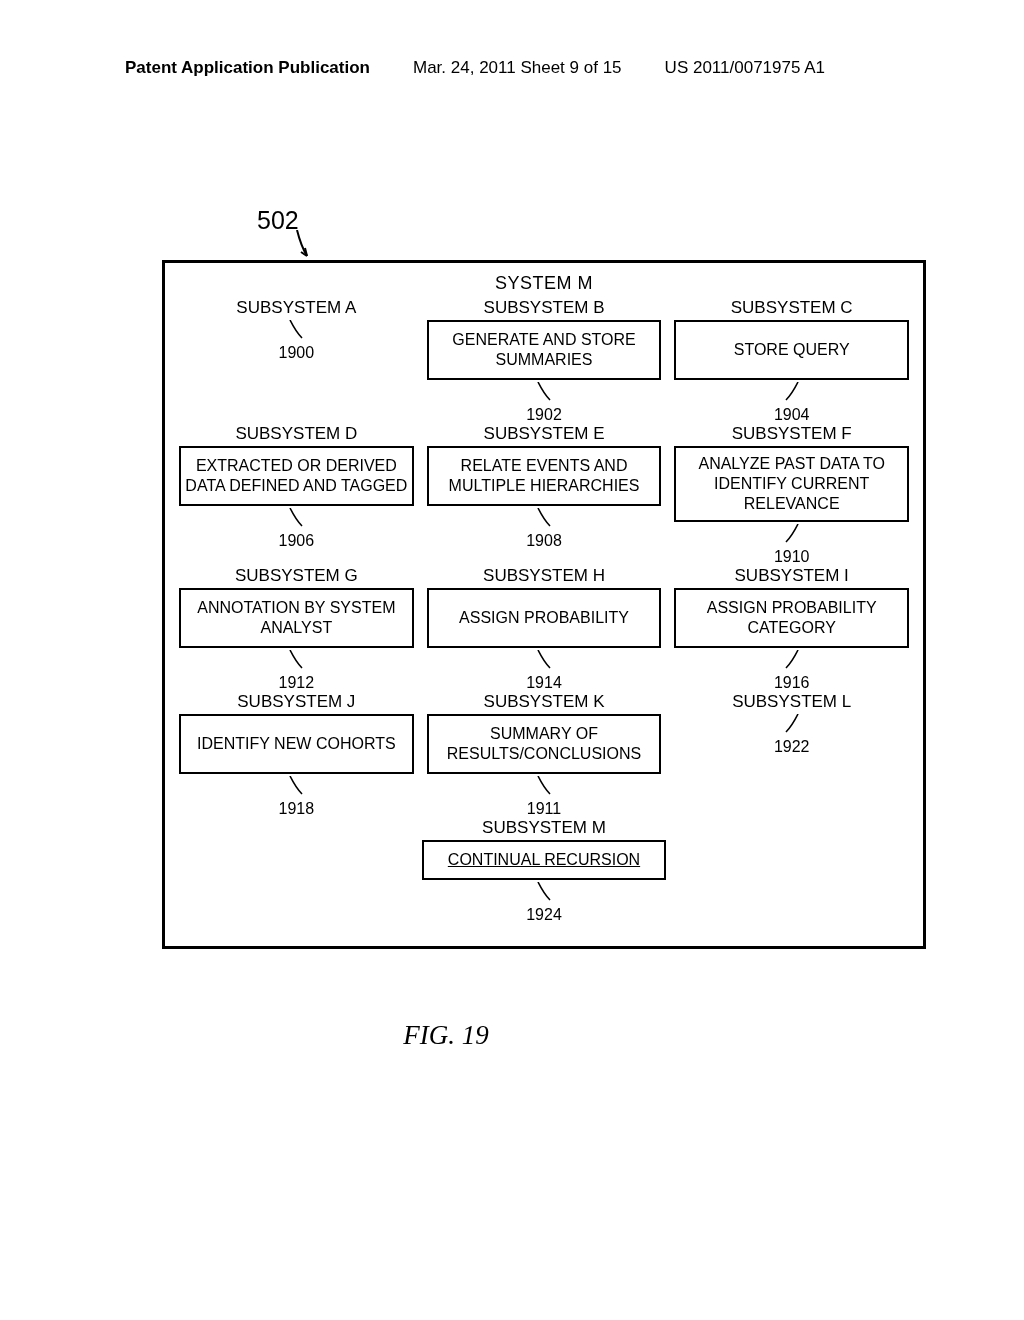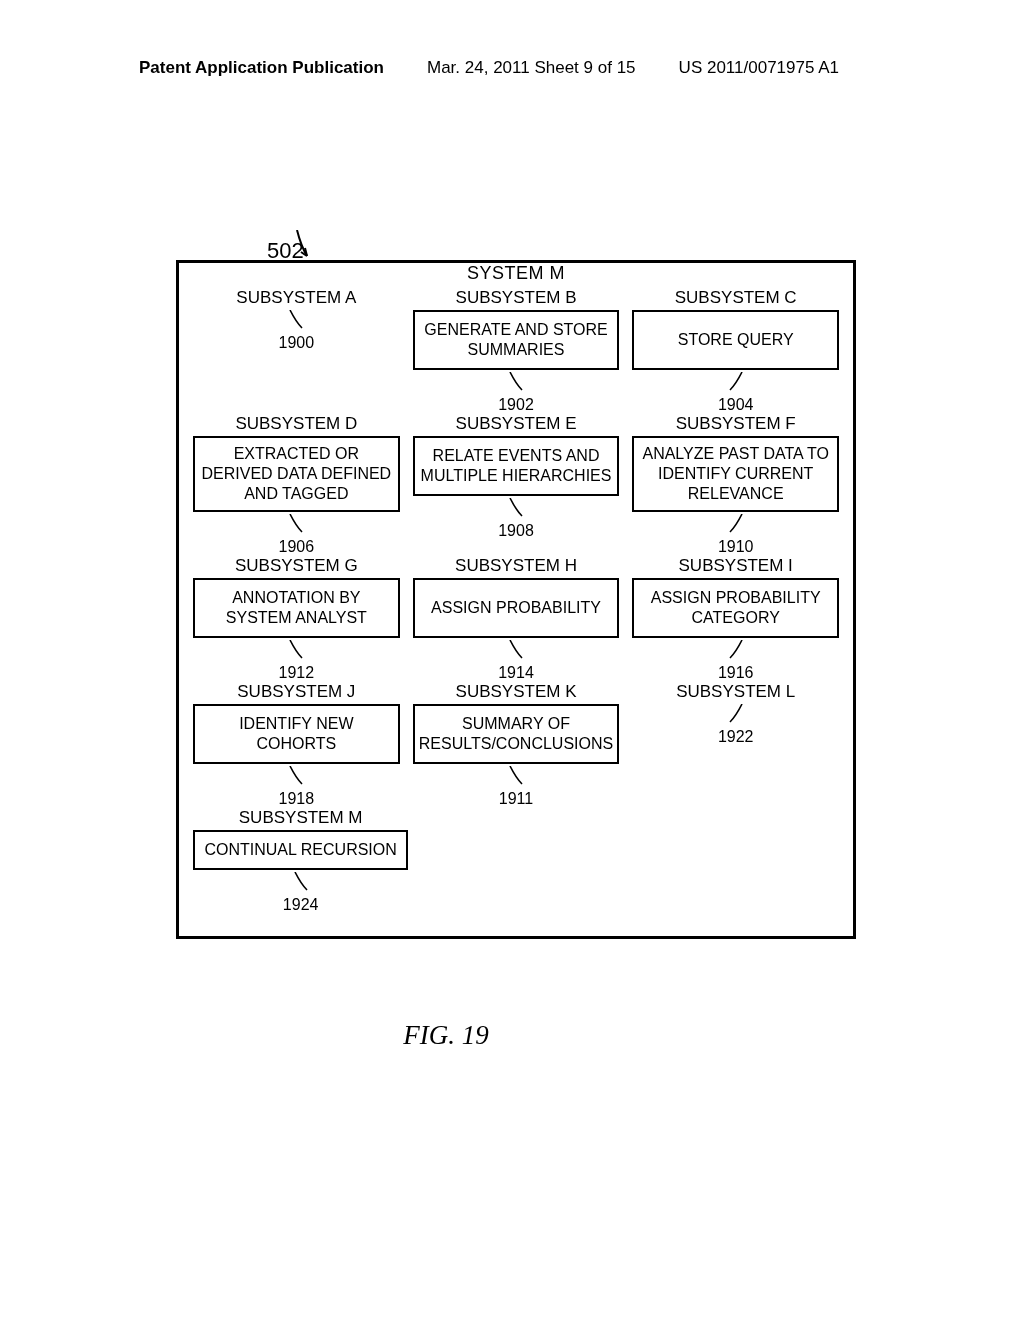--- a/index.html
+++ b/index.html
@@ -6,56 +6,54 @@
   body {
     font-family: Arial, Helvetica, sans-serif;
     background: #fff;
     width: 1024px;
     height: 1320px;
     position: relative;
   }
   .header {
     position: absolute;
     top: 58px;
-    left: 14px;
+    left: 0;
     width: 940px;
     padding: 0 115px 0 125px;
     display: flex;
     justify-content: space-between;
     font-size: 17px;
     align-items: flex-end;
   }
   .header .left { font-weight: bold; }
   .header .center { }
   .header .right { }
 
   .topref {
     position: absolute;
     top: 206px;
-    left: 267px;
-    font-size: 22px;
-    margin-top: 32px;
+    left: 257px;
+    font-size: 25px;
   }
 
   .arrow-topref {
     position: absolute;
     top: 230px;
     left: 293px;
     width: 24px;
     height: 32px;
   }
 
   .system-box {
     position: absolute;
     top: 260px;
     left: 162px;
-    width: 680px;
+    width: 764px;
     border: 3px solid #000;
-    padding: 0 14px 22px 14px;
-    margin-left: 14px;
+    padding: 10px 14px 22px 14px;
   }
 
   .system-title {
     text-align: center;
     font-size: 18px;
     letter-spacing: 0.5px;
     margin-bottom: 4px;
   }
 
   .row {
@@ -90,21 +88,21 @@
     position: relative;
     margin-top: 2px;
   }
   .lead svg { display: block; margin: 0 auto; }
 
   .ref {
     font-size: 16px;
     margin-top: 0px;
   }
 
-  .last-row { justify-content: flex-start; }
+  .last-row { justify-content: center; }
   .last-row .cell { flex: 0 0 33.33%; }
 
   .fig-caption {
     position: absolute;
     top: 1020px;
     left: 0;
     width: 892px;
     text-align: center;
     font-size: 27px;
     font-style: italic;
@@ -255,21 +253,21 @@
             <path d="M26 0 Q 20 12 14 18" stroke="#000" stroke-width="1.6" fill="none"></path>
           </svg>
         </div>
       <div class="ref">1922</div>
     </div>
   </div>
 
   <div class="row last-row">
     <div class="cell">
       <div class="cell-title">SUBSYSTEM M</div>
-      <div class="cell-box" style="min-height:40px;">CONTINUAL RECURSION</div>
+      <div class="cell-box" style="min-height:40px;text-decoration:underline;">CONTINUAL RECURSION</div>
       <div class="lead">
           <svg width="40" height="22">
             <path d="M14 0 Q 20 12 26 18" stroke="#000" stroke-width="1.6" fill="none"></path>
           </svg>
         </div>
       <div class="ref">1924</div>
     </div>
   </div>
 
 </div>

